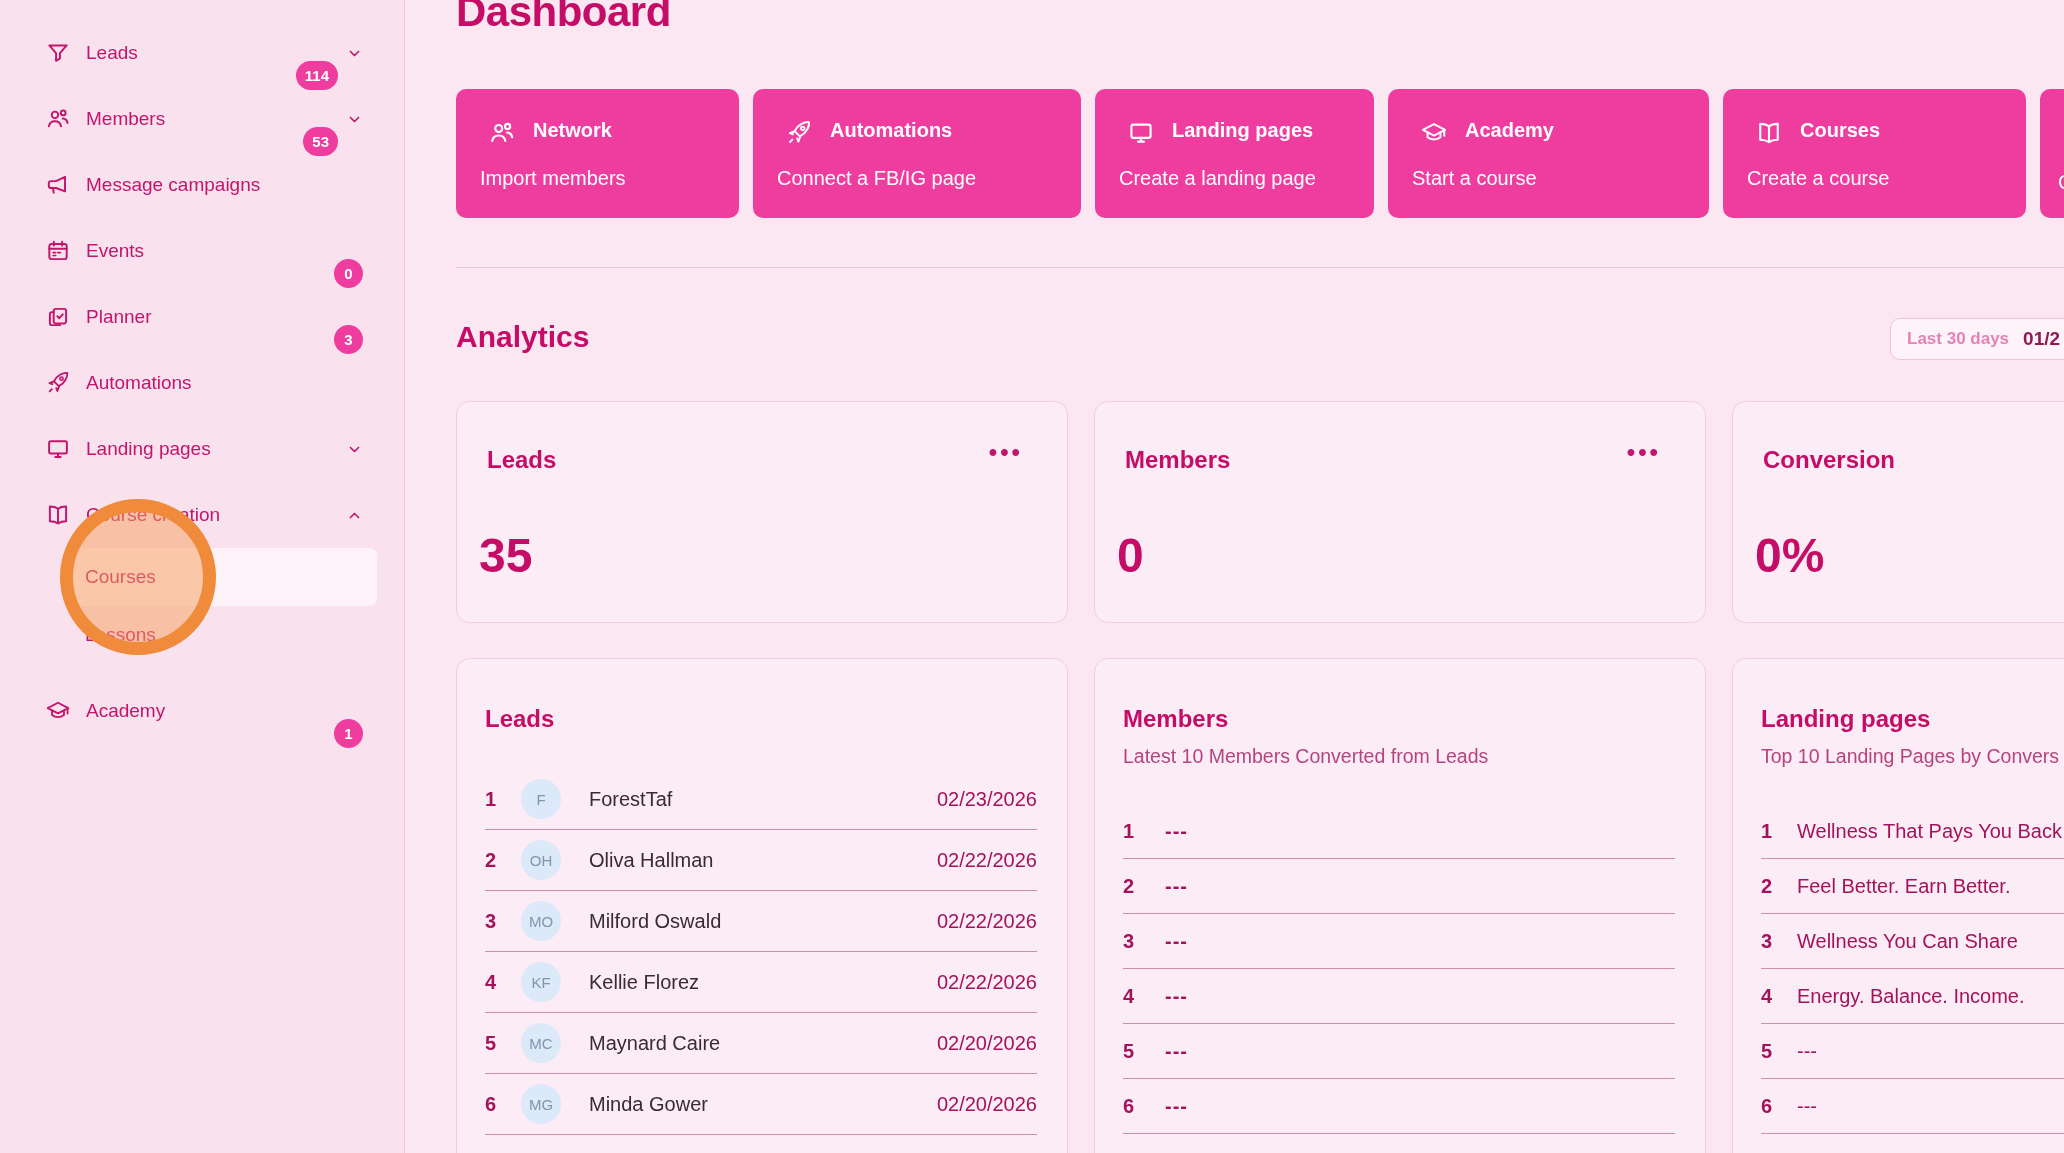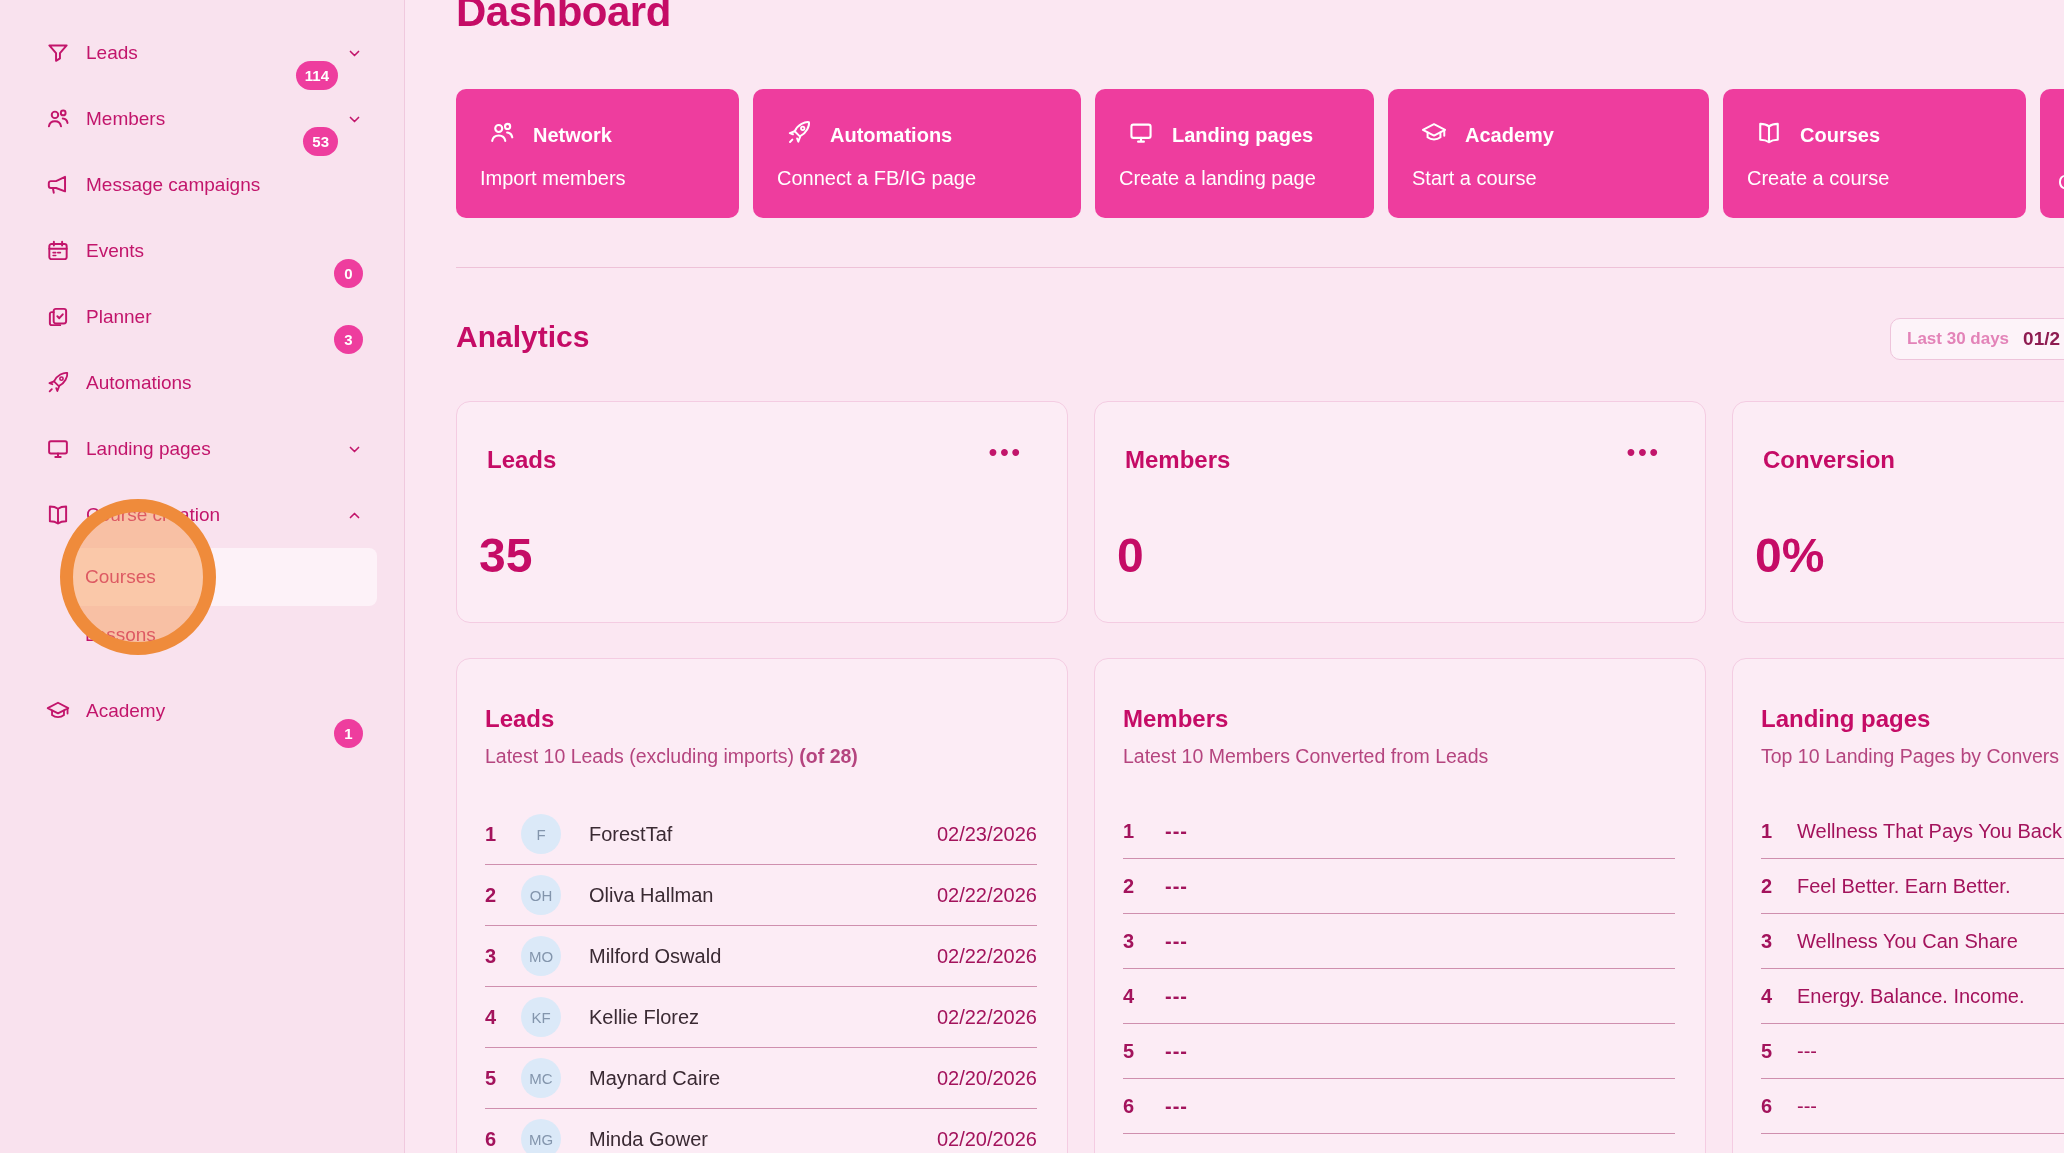--- a/index.html
+++ b/index.html
@@ -50,21 +50,21 @@
   .page-title {
     position:absolute; left:51px; top:-10px;
     font-size:42px; font-weight:bold; color:#c50c66; line-height:44px;
     letter-spacing:-0.5px;
   }
   .actions { position:absolute; left:51px; top:89px; display:flex; gap:14px; }
   .qa-card {
     height:129px; border-radius:10px; background:#ee3d9e; color:#fff;
     padding:30px 24px 0 24px; cursor:pointer; flex:0 0 auto; position:relative;
   }
-  .qa-head { display:flex; align-items:flex-end; gap:17px; margin-left:8px; }
+  .qa-head { display:flex; align-items:flex-start; gap:17px; margin-left:8px; }
   .qa-icon { width:28px; height:28px; }
   .qa-icon svg { width:100%; height:100%; }
   .qa-title { font-size:20px; font-weight:bold; }
   .qa-sub { font-size:20px; margin-top:20px; }
   .qa-partial { padding:30px 0 0 18px; }
   .qa-partial .qa-sub { margin-top:52px; }
   .main-divider { position:absolute; left:51px; right:0; top:267px; height:1px; background:#eec2d8; }
   .analytics-heading {
     position:absolute; left:51px; top:320px;
     font-size:30px; font-weight:bold; color:#c50c66;
@@ -343,21 +343,20 @@
     <div class="card stat-card cut">
       <div class="stat-title">Conversion</div>
       <div class="stat-value">0%</div>
     </div>
   </div>
 
   <div class="lists">
 
     <div class="card list-card">
       <div class="list-title">Leads</div>
-      <div class="list-sub"><span>Latest 10 Leads (excluding imports) </span><b>(of 28)</b></div>
       <div class="rows">
         <div class="lrow tall">
           <span class="row-num">1</span>
           <span class="avatar">F</span>
           <span class="row-name">ForestTaf</span>
           <span class="row-date">02/23/2026</span>
         </div>
         <div class="lrow tall">
           <span class="row-num">2</span>
           <span class="avatar">OH</span>

